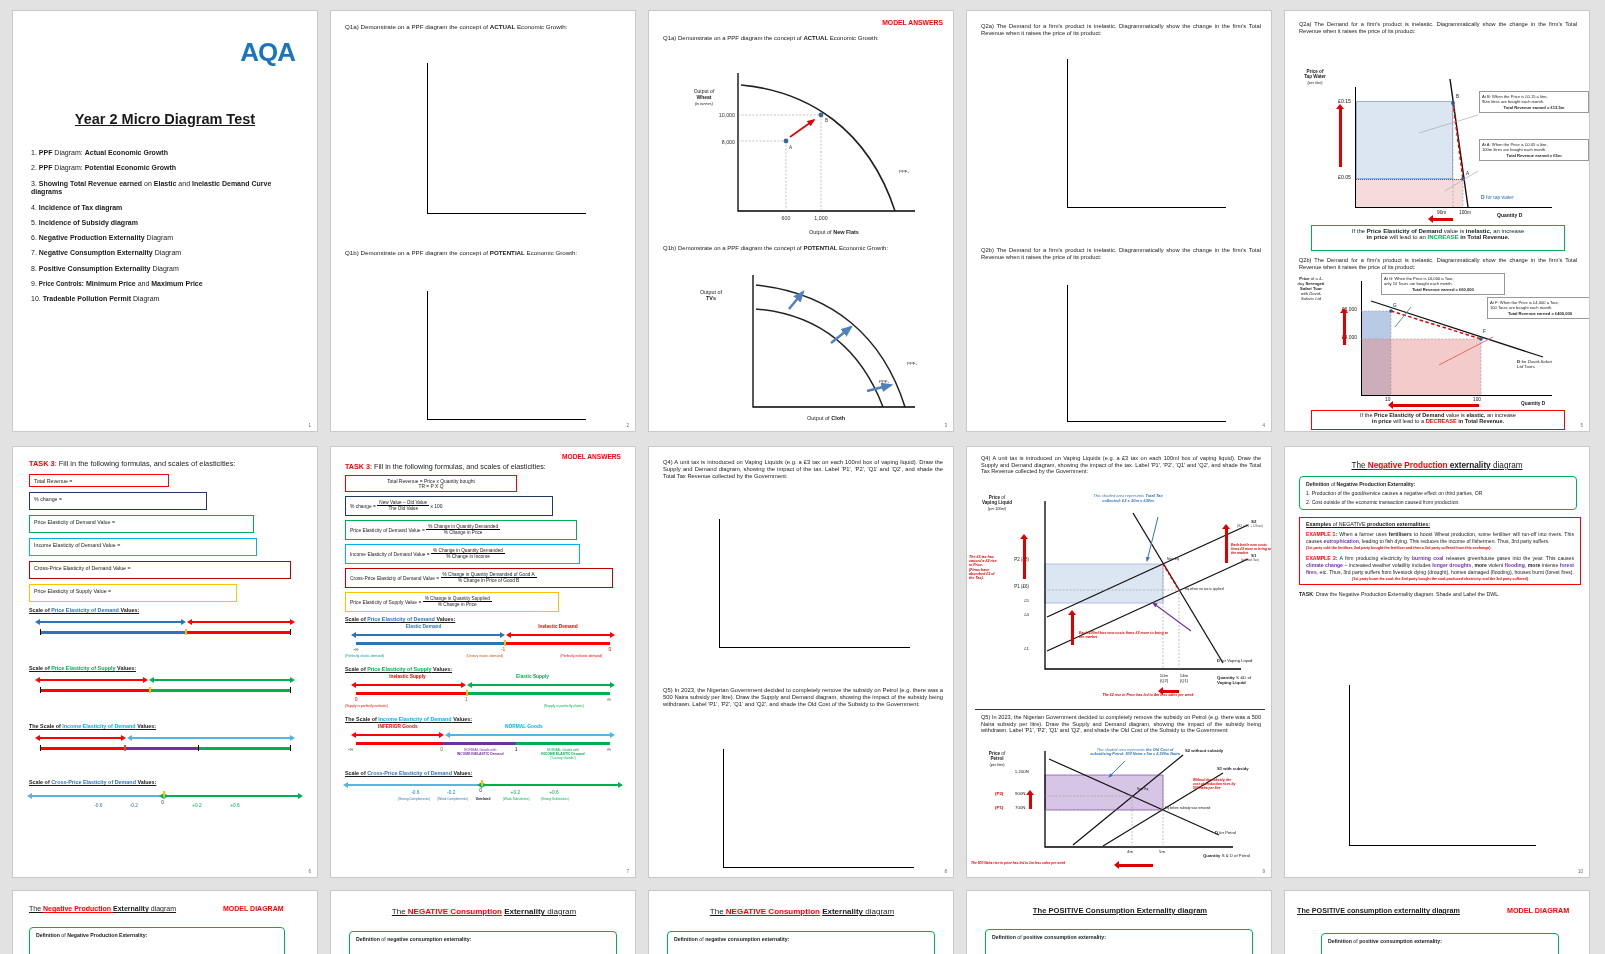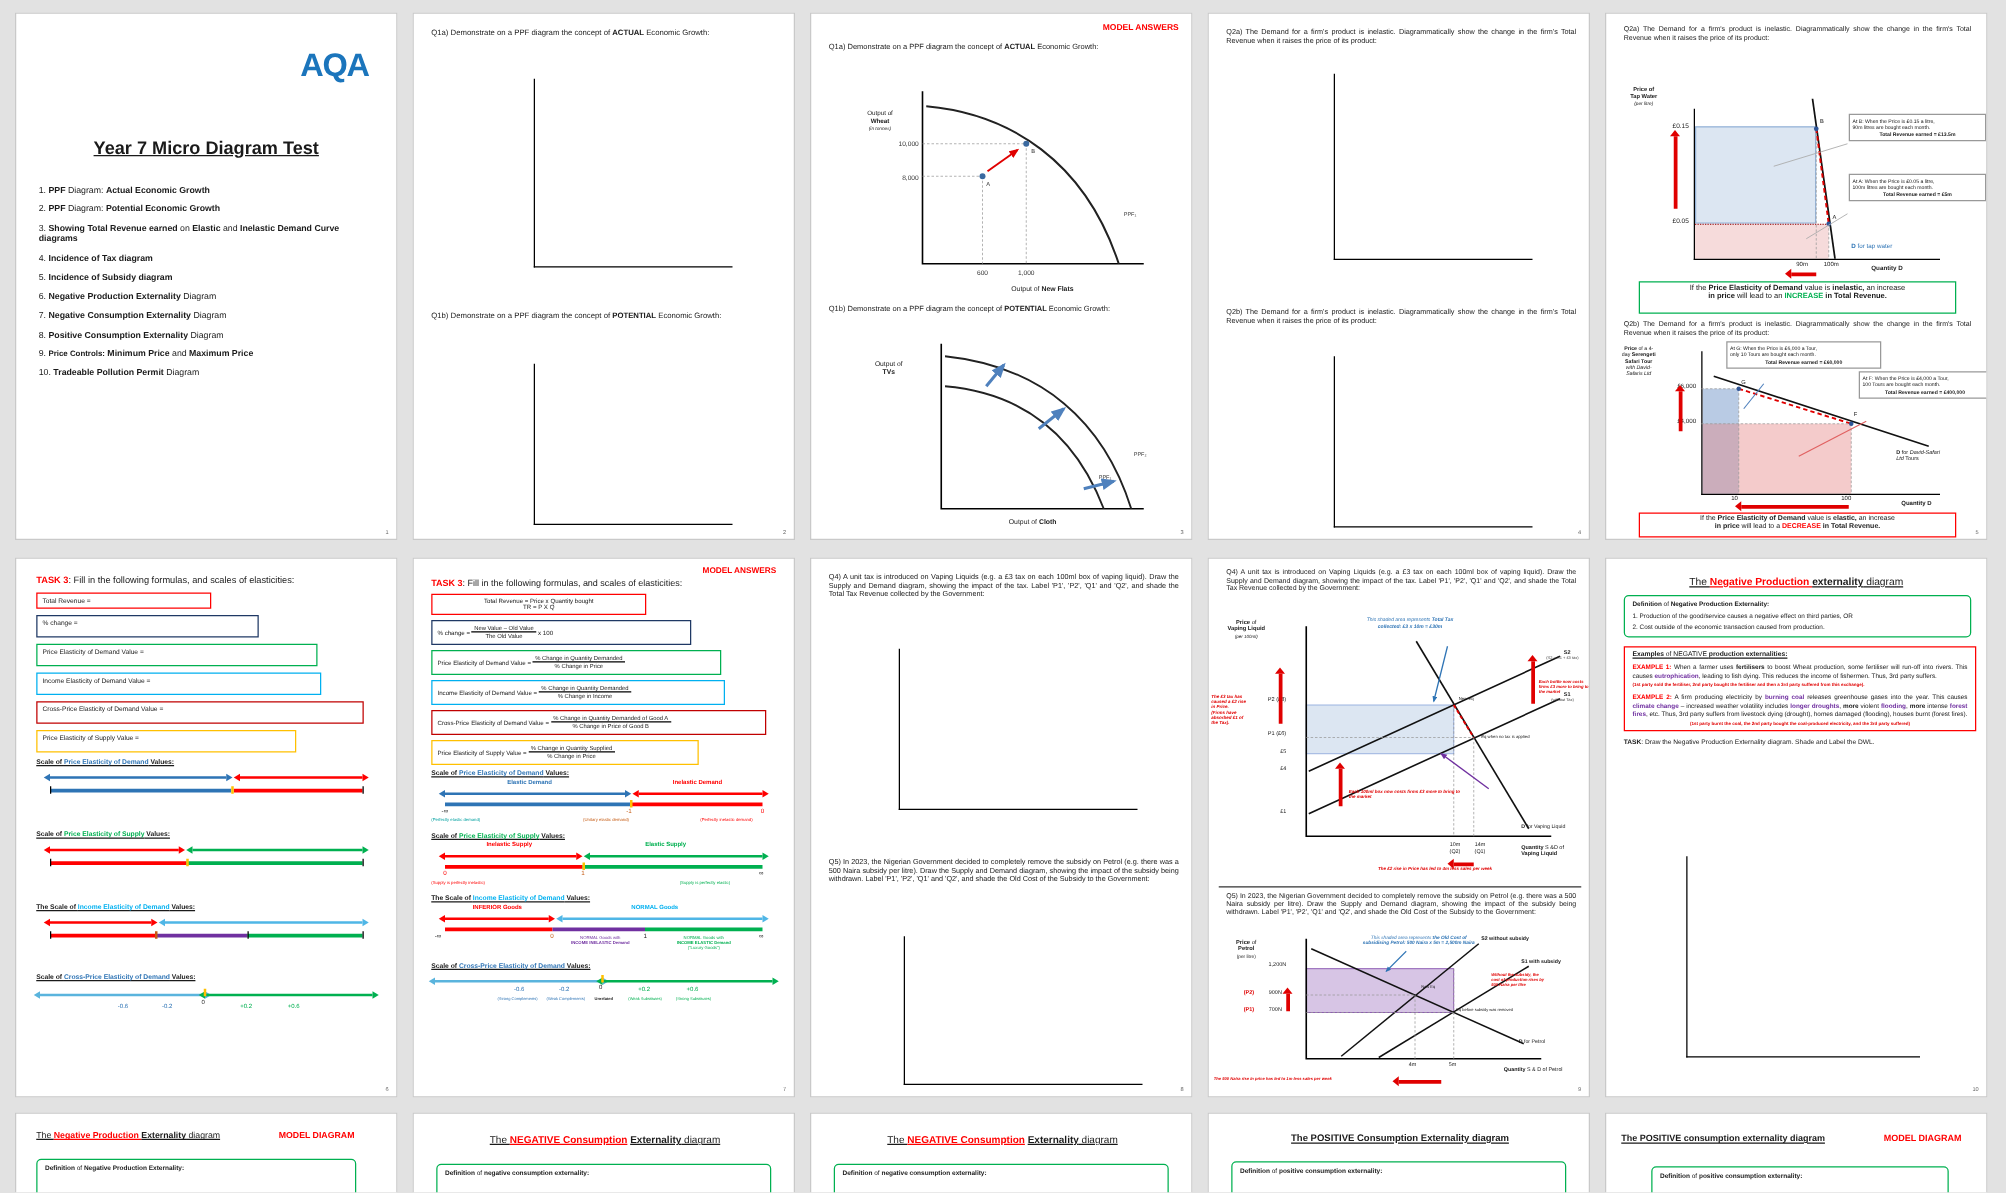--- a/index.html
+++ b/index.html
@@ -42,21 +42,21 @@
   svg{position:absolute;overflow:visible;}
   svg text{font-family:"Liberation Sans",sans-serif;fill:#333;}
 </style>
 </head>
 <body>
 
 <div class="board">
 
   <div class="page r1 c1">
     <div class="aqa">AQA</div>
-    <div class="toc-title">Year 7 Micro Diagram Test</div>
+    <div class="toc-title">Year 2 Micro Diagram Test</div>
     <div class="toc">
       <div><span>1. </span><span style="font-weight: 700;">PPF </span><span>Diagram: </span><span style="font-weight: 700;">Actual Economic Growth</span></div>
       <div><span>2. </span><span style="font-weight: 700;">PPF </span><span>Diagram: </span><span style="font-weight: 700;">Potential Economic Growth</span></div>
       <div class="w"><span>3. </span><span style="font-weight: 700;">Showing Total Revenue earned</span><span> on </span><span style="font-weight: 700;">Elastic</span><span> and </span><span style="font-weight: 700;">Inelastic Demand Curve diagrams</span></div>
       <div><span>4. </span><span style="font-weight: 700;">Incidence of Tax diagram</span></div>
       <div><span>5. </span><span style="font-weight: 700;">Incidence of Subsidy diagram</span></div>
       <div><span>6. </span><span style="font-weight: 700;">Negative Production Externality</span><span> Diagram</span></div>
       <div><span>7. </span><span style="font-weight: 700;">Negative Consumption Externality</span><span> Diagram</span></div>
       <div><span>8. </span><span style="font-weight: 700;">Positive Consumption Externality</span><span> Diagram</span></div>
       <div><span>9. </span><span style="font-weight: 700; font-size: 6.3px;">Price Controls:</span><span> </span><span style="font-weight: 700;">Minimum Price</span><span> and </span><span style="font-weight: 700;">Maximum Price</span></div>

